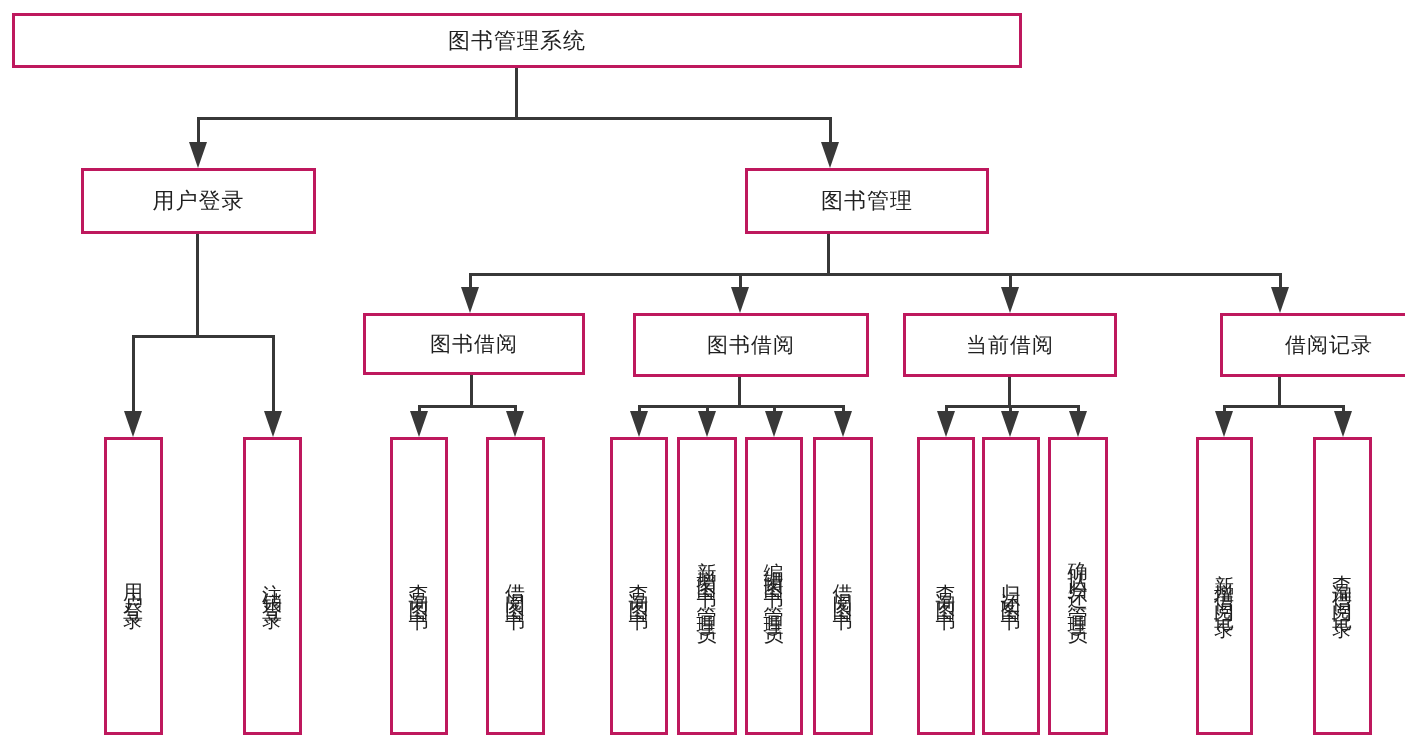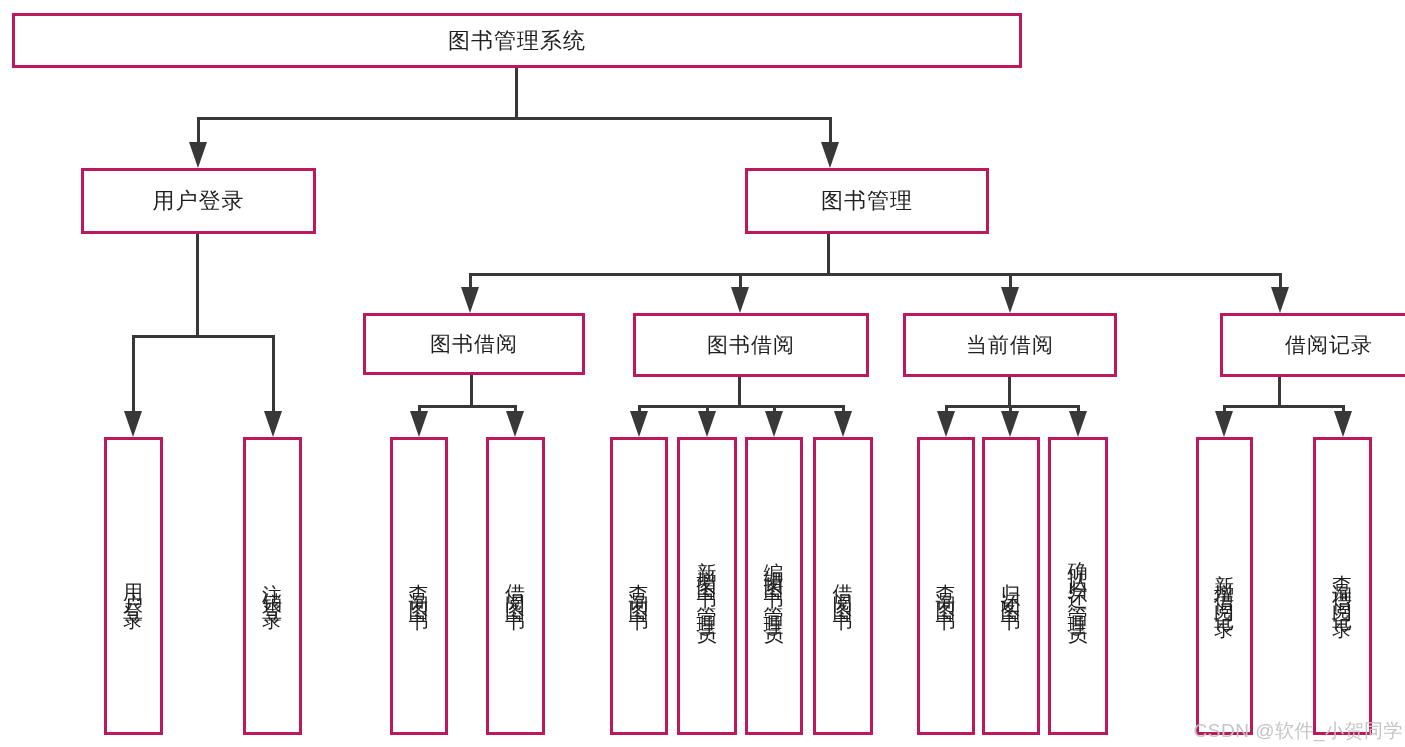--- a/index.html
+++ b/index.html
@@ -203,15 +203,14 @@
     <span class="vtext">确认归还（管理员）</span>
   </div>
 
   <div class="node leaf" style="left:1196px; width:57px;">
     <span class="vtext">新增借阅记录</span>
   </div>
   <div class="node leaf" style="left:1313px; width:59px;">
     <span class="vtext">查询借阅记录</span>
   </div>
 
-  <div id="watermark">CSDN @软件_小贺同学</div>
 
 </div>
 
 </body></html>

